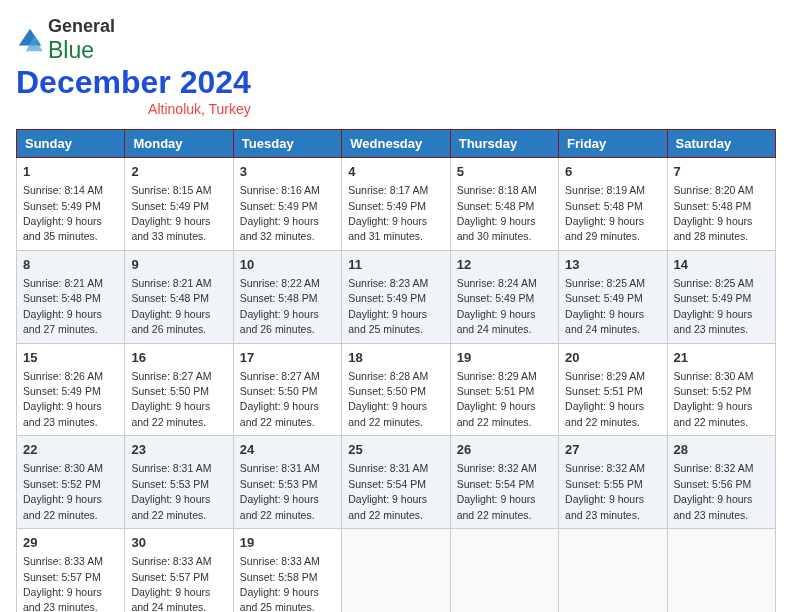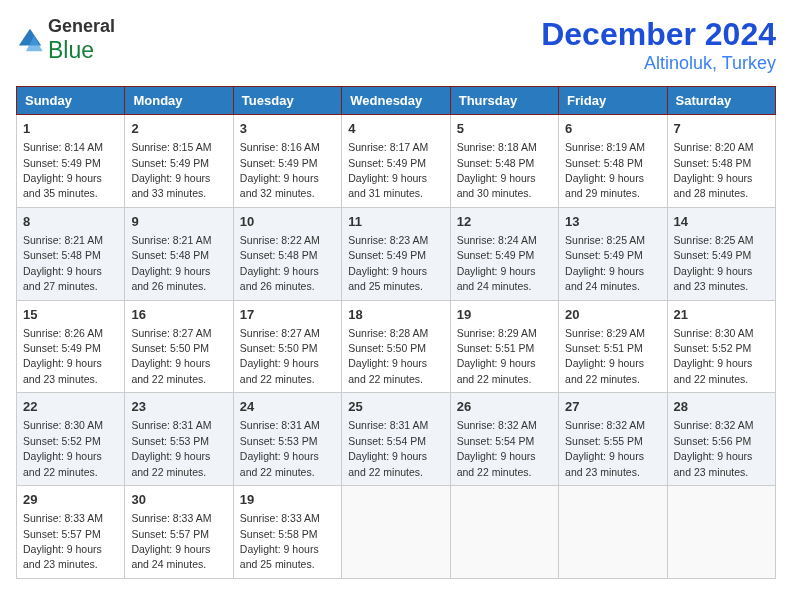--- a/index.html
+++ b/index.html
@@ -8,20 +8,21 @@
       background: #fff;
       width: 792px;
       min-height: 612px;
       padding: 16px;
     }
     .header {
       display: flex;
       justify-content: space-between;
       align-items: flex-start;
       margin-bottom: 12px;
+      flex-direction: column;
     }
     .logo {
       display: flex;
       align-items: center;
       gap: 4px;
     }
     .logo-text-general {
       font-size: 18px;
       font-weight: bold;
       color: #333;
@@ -37,22 +38,22 @@
     }
     .title-block {
       text-align: right;
     }
     .month-title {
       font-size: 32px;
       font-weight: bold;
       color: #1d4ed8;
     }
     .location-title {
-      font-size: 18px;
-      color: #3b82f6;
+      font-size: 14px;
+      color: #ef4444;
     }
     .calendar {
       width: 100%;
       border-collapse: collapse;
     }
     .calendar th {
       background-color: #2a7abf;
       color: #fff;
       font-size: 13px;
       font-weight: bold;

